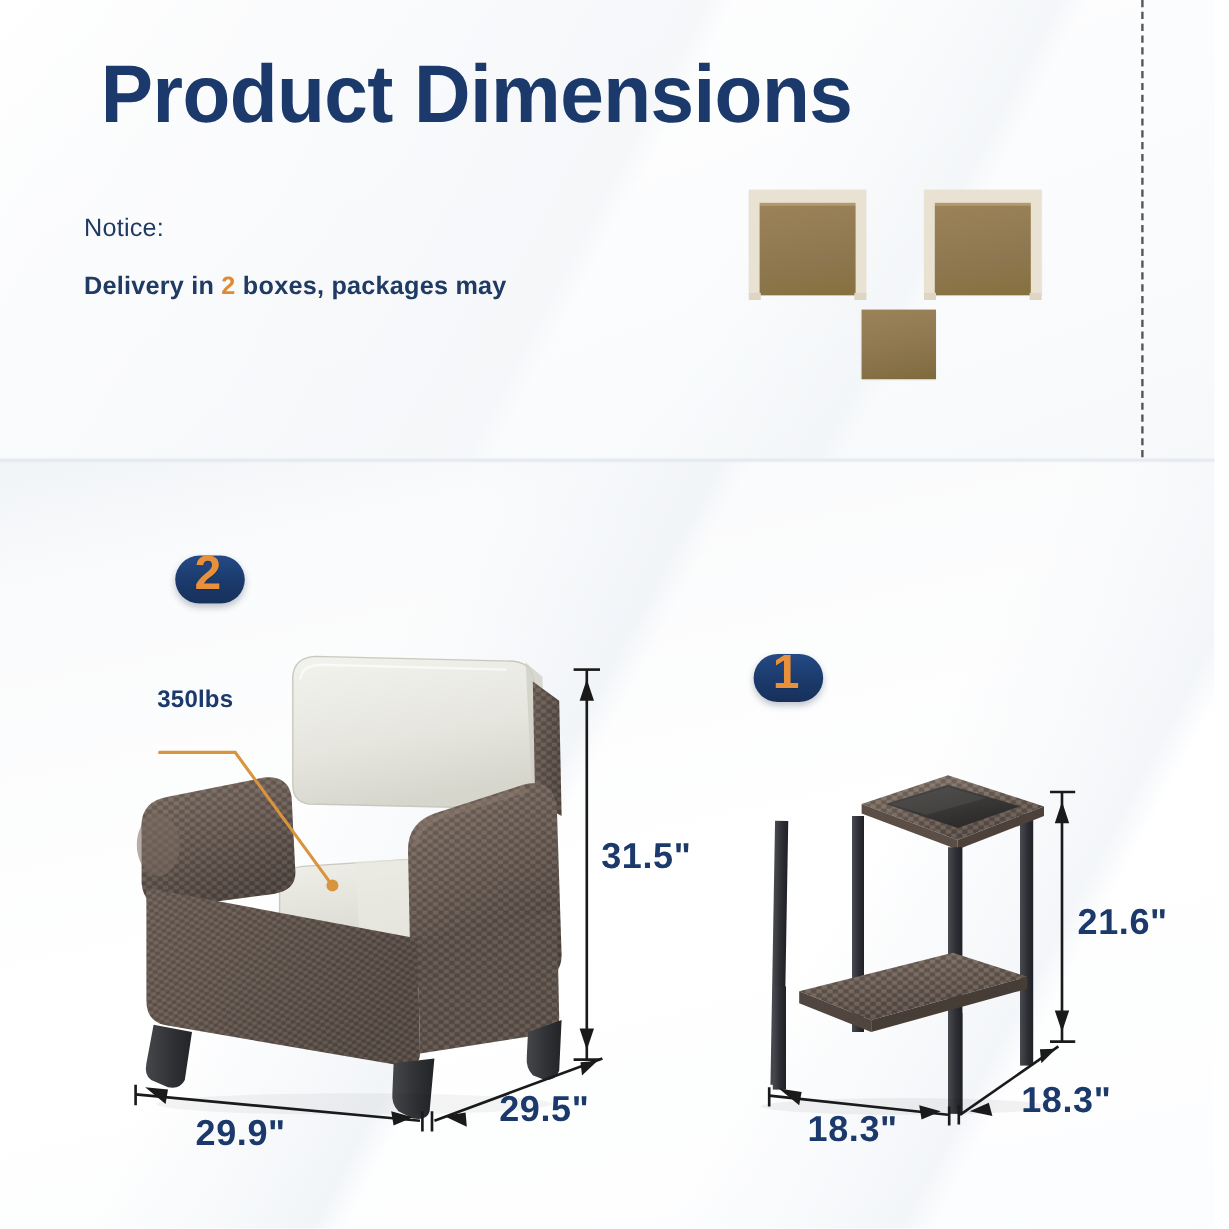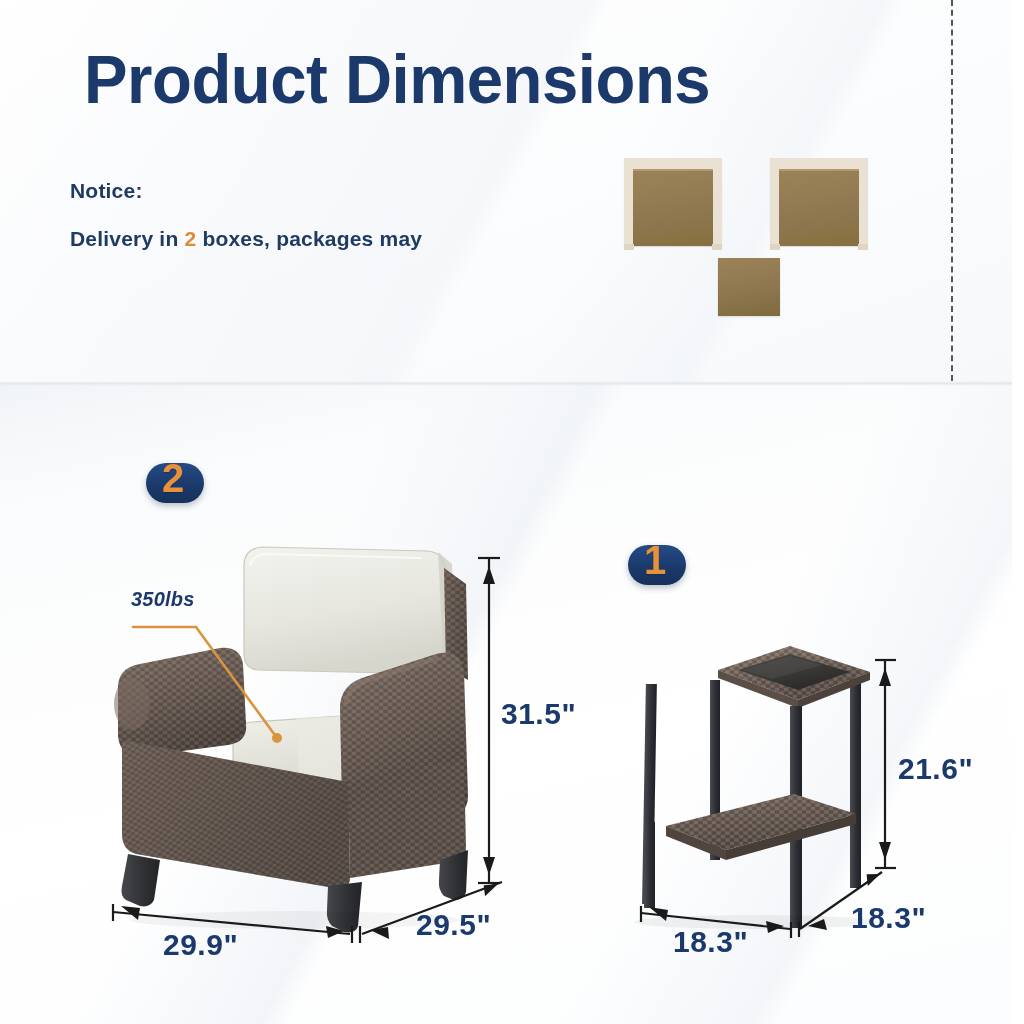--- a/index.html
+++ b/index.html
@@ -40,21 +40,21 @@
     font-size:68px;line-height:72px;font-weight:bold;
     color:#1b3a6b;letter-spacing:-.5px;
     font-family:"Liberation Sans","DejaVu Sans",sans-serif;
     transform:scaleX(.96);transform-origin:left center;
     white-space:nowrap;
   }
 
   
   .notice{position:absolute;left:70px;top:176px;width:470px;}
   .notice-head{
-    font-size:21px;color:#1f3b63;font-weight:700;line-height:30px;
+    font-size:21px;color:#1f3b63;font-weight:400;line-height:30px;
     letter-spacing:.2px;
   }
   .notice-body{
     font-size:21px;color:#1f3b63;font-weight:600;line-height:30px;
     letter-spacing:.2px;margin-top:18px;
   }
   .accent-num{color:#e08a33;font-weight:bold;}
 
   
   .cartons{position:absolute;left:616px;top:152px;width:270px;height:180px;}
@@ -218,21 +218,21 @@
     <path d="M248 254 L364 230 L366 320 Q366 332 352 334 L250 350 Z" fill="#5b5048"></path>
     <path d="M248 254 L364 230 L366 320 Q366 332 352 334 L250 350 Z" fill="url(#weave)"></path>
 
     <path d="M28 326 L60 332 L54 372 Q50 380 40 378 L26 372 Q20 368 22 358 Z" fill="url(#legG)"></path>
     <path d="M228 358 L262 354 L258 398 Q256 406 244 404 L232 398 Q226 392 227 382 Z" fill="url(#legG)"></path>
     <path d="M340 332 L368 322 L366 364 Q364 372 354 372 L344 368 Q338 362 339 352 Z" fill="url(#legG)"></path>
 
     <ellipse cx="195" cy="392" rx="165" ry="9" fill="#000" opacity=".045"></ellipse>
   </svg>
 
-  <div class="callout-label" style="left:131px;top:588px;font-style:italic;">350lbs</div>
+  <div class="callout-label" style="left:131px;top:572px;">350lbs</div>
   <svg style="left:0;top:0;" width="1024" height="1024" viewBox="0 0 1024 1024">
     <path d="M133 627 L196 627 L277 738" fill="none" stroke="#d9943f" stroke-width="2.6" stroke-linecap="round"></path>
     <circle cx="277" cy="738" r="5" fill="#d9943f"></circle>
   </svg>
 
   <svg style="left:0;top:0;" width="1024" height="1024" viewBox="0 0 1024 1024">
     <g stroke="#1a1a1a" stroke-width="2.2" fill="none">
 
       <line x1="489" y1="558" x2="489" y2="883"></line>
       <line x1="478" y1="558" x2="500" y2="558"></line>

